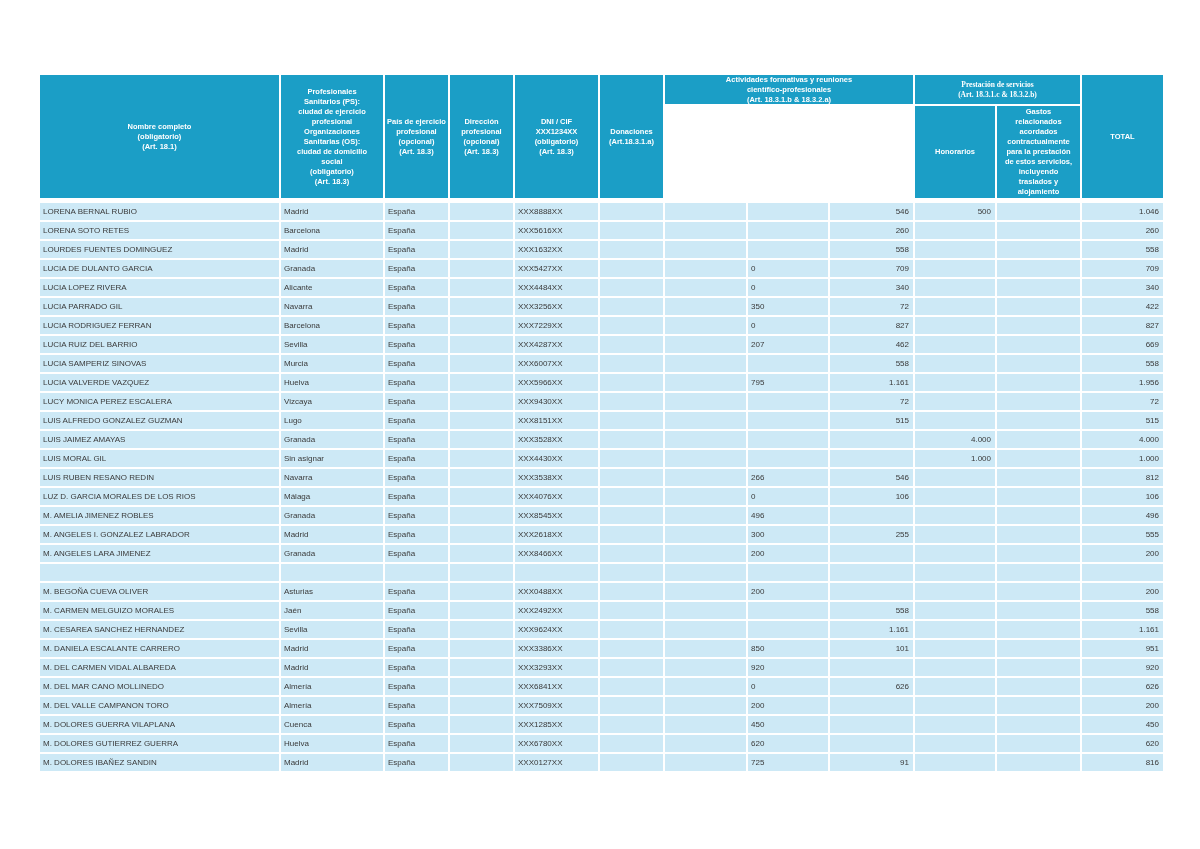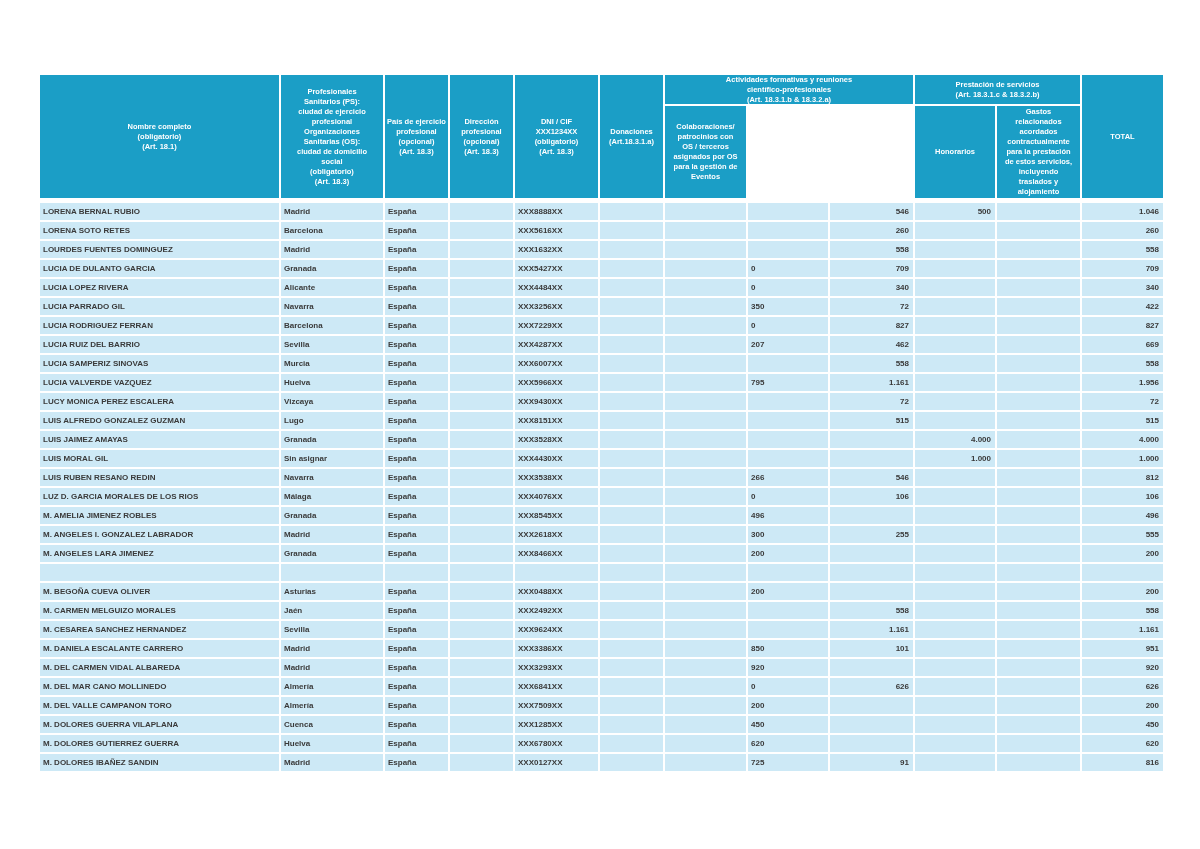--- a/index.html
+++ b/index.html
@@ -28,32 +28,31 @@
     text-align:center;
     white-space:pre-line;
     overflow:hidden;
     padding:1px 2px;
     box-sizing:border-box;
   }
   .full{grid-row:1/3;}
   .c1{grid-column:1}.c2{grid-column:2}.c3{grid-column:3}.c4{grid-column:4}
   .c5{grid-column:5}.c6{grid-column:6}.c12{grid-column:12}
   .g1{grid-column:7/10;grid-row:1;}
-  .g2{grid-column:10/12;grid-row:1;}
+  .g2{grid-column:10/12;grid-row:1;font-family:Liberation Serif, serif;}
   .sub{grid-row:2;}
   .s7{grid-column:7}.s8{grid-column:8}.s9{grid-column:9}.s10{grid-column:10}.s11{grid-column:11}
   
   .tbody{margin-top:5px;}
   .trow{
     display:grid;
     grid-template-columns:239px 102px 63px 63px 83px 63px 81px 80px 83px 80px 83px 81px;
     column-gap:2px;
     height:17px;
     margin-bottom:2px;
-    font-weight:bold;
   }
   .td{
     background:#cde9f6;
     color:#3a3a3a;
     font-size:8px;
     line-height:17px;
     white-space:nowrap;
     overflow:hidden;
     padding-left:3px;
     box-sizing:border-box;
@@ -89,26 +88,20 @@
 (Art. 18.3)</div>
       <div class="th full c5">DNI / CIF
 XXX1234XX
 (obligatorio)
 (Art. 18.3)</div>
       <div class="th full c6">Donaciones
 (Art.18.3.1.a)</div>
       <div class="th g1">Actividades formativas y reuniones
 científico-profesionales
 (Art. 18.3.1.b &amp; 18.3.2.a)</div>
-      <div class="th sub s7">Colaboraciones/
-patrocinios con
-OS / terceros
-asignados por OS
-para la gestión de
-Eventos</div>
       <div class="th g2">Prestación de servicios
 (Art. 18.3.1.c &amp; 18.3.2.b)</div>
       <div class="th sub s11">Gastos
 relacionados
 acordados
 contractualmente
 para la prestación
 de estos servicios,
 incluyendo
 traslados y

